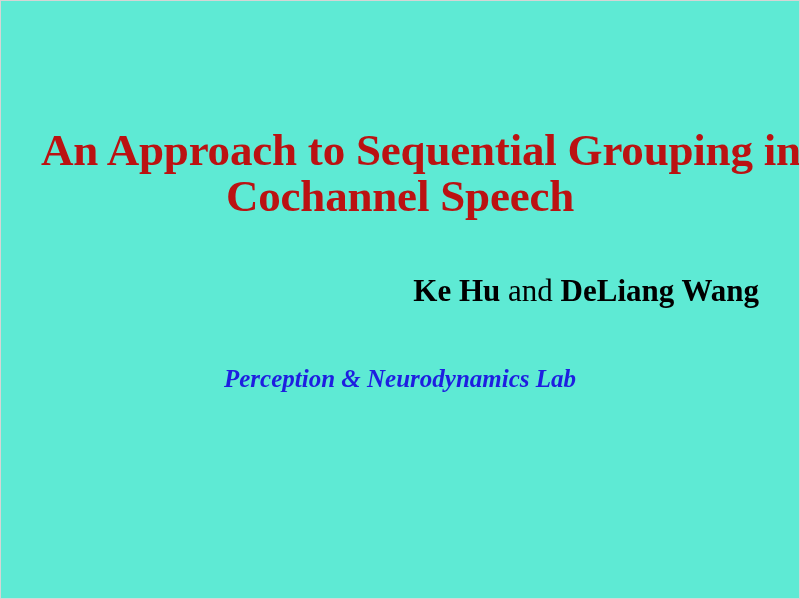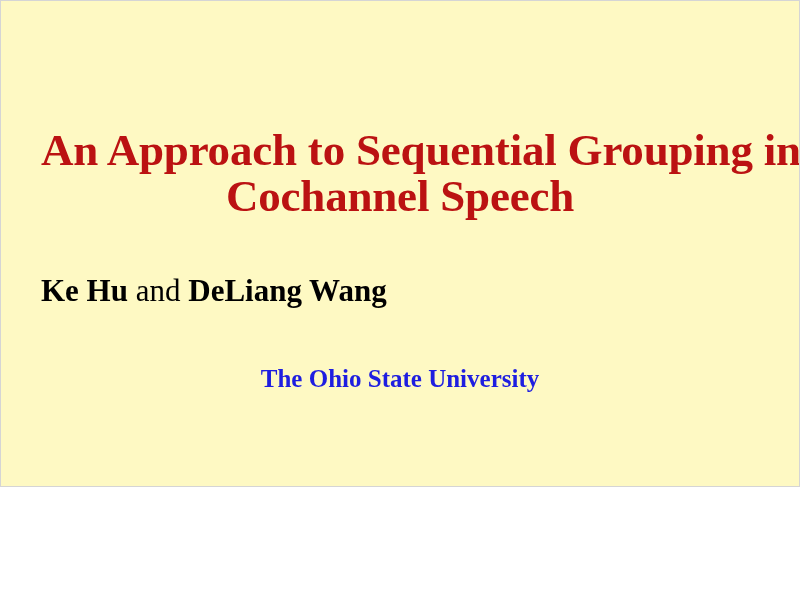--- a/index.html
+++ b/index.html
@@ -6,22 +6,22 @@
     margin: 0;
     padding: 0;
     background: #ffffff;
   }
   body {
     font-family: "Liberation Serif", "DejaVu Serif", serif;
   }
   .slide {
     position: relative;
     width: 800px;
-    height: 487px;
-    background: #fef9c3;
+    height: 599px;
+    background: #5eead4;
     box-sizing: border-box;
     border: 1px solid #d5d5d5;
     overflow: hidden;
   }
 
   
   .title-block {
     position: absolute;
     left: 40px;
     right: 40px;
@@ -41,21 +41,21 @@
     white-space: normal;
     text-align: center;
   }
 
   
   .authors-block {
     position: absolute;
     left: 40px;
     right: 40px;
     top: 272px;
-    text-align: left;
+    text-align: right;
   }
   .authors-line {
     font-family: "Liberation Serif", "DejaVu Serif", serif;
     font-size: 31px;
     line-height: 36px;
     color: #000000;
   }
   .author-name {
     font-weight: bold;
   }
@@ -98,16 +98,16 @@
     <div class="title-line second">Cochannel Speech</div>
   </div>
 
   <div class="authors-block">
     <div class="authors-line">
       <span class="author-name">Ke Hu</span><span class="author-conj"> </span><span class="author-conj">and</span><span class="author-conj"> </span><span class="author-name">DeLiang Wang</span>
     </div>
   </div>
 
   <div class="affiliation-block">
-    <div class="affiliation-univ">The Ohio State University</div>
+    <div class="affiliation-lab">Perception &amp; Neurodynamics Lab</div>
   </div>
 
 </div>
 
 </body></html>

